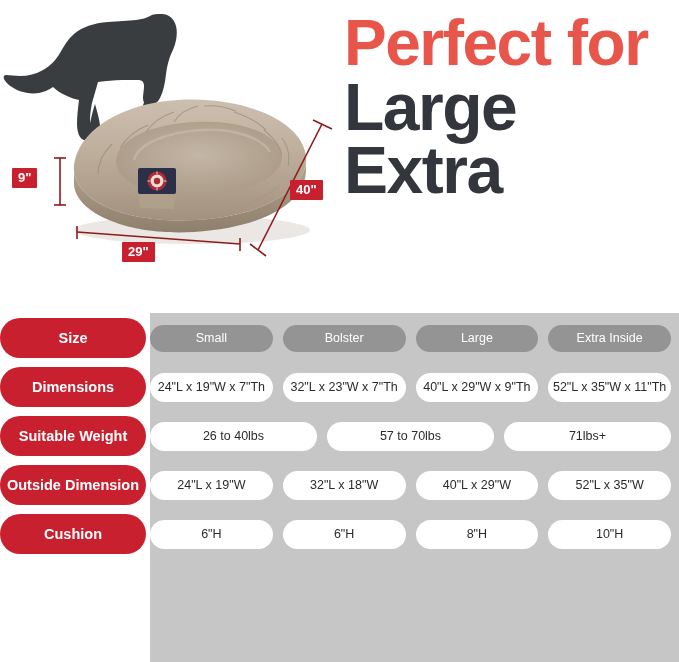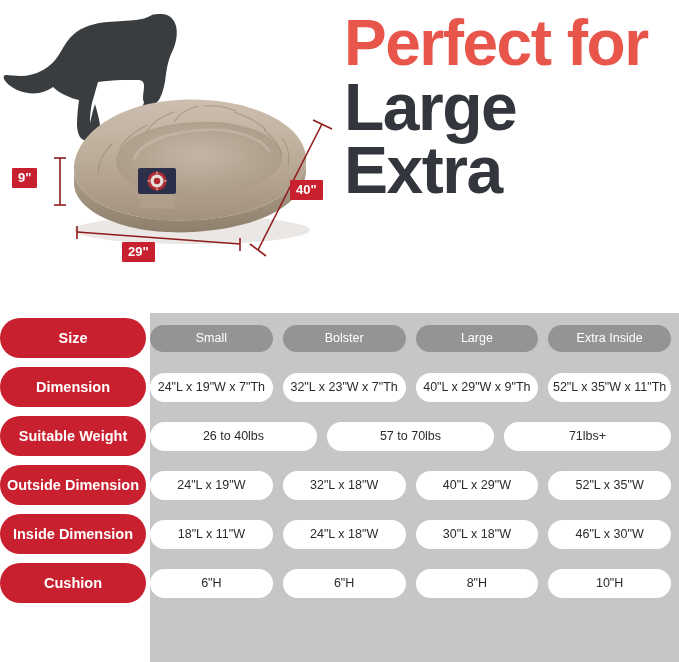--- a/index.html
+++ b/index.html
@@ -306,21 +306,21 @@
       <div class="trow header">
         <div class="rowlabel">Size</div>
         <div class="cells">
           <div class="cell">Small</div>
           <div class="cell">Bolster</div>
           <div class="cell">Large</div>
           <div class="cell">Extra Inside</div>
         </div>
       </div>
       <div class="trow">
-        <div class="rowlabel">Dimension</div>
+        <div class="rowlabel">Dimensions</div>
         <div class="cells">
           <div class="cell">24"L x 19"W x 7"Th</div>
           <div class="cell">32"L x 23"W x 7"Th</div>
           <div class="cell">40"L x 29"W x 9"Th</div>
           <div class="cell">52"L x 35"W x 11"Th</div>
         </div>
       </div>
       <div class="trow">
         <div class="rowlabel">Suitable Weight</div>
         <div class="cells">
@@ -332,29 +332,20 @@
       <div class="trow">
         <div class="rowlabel">Outside Dimension</div>
         <div class="cells">
           <div class="cell">24"L x 19"W</div>
           <div class="cell">32"L x 18"W</div>
           <div class="cell">40"L x 29"W</div>
           <div class="cell">52"L x 35"W</div>
         </div>
       </div>
       <div class="trow">
-        <div class="rowlabel">Inside Dimension</div>
-        <div class="cells">
-          <div class="cell">18"L x 11"W</div>
-          <div class="cell">24"L x 18"W</div>
-          <div class="cell">30"L x 18"W</div>
-          <div class="cell">46"L x 30"W</div>
-        </div>
-      </div>
-      <div class="trow">
         <div class="rowlabel">Cushion</div>
         <div class="cells">
           <div class="cell">6"H</div>
           <div class="cell">6"H</div>
           <div class="cell">8"H</div>
           <div class="cell">10"H</div>
         </div>
       </div>
     </div>
 </div>

